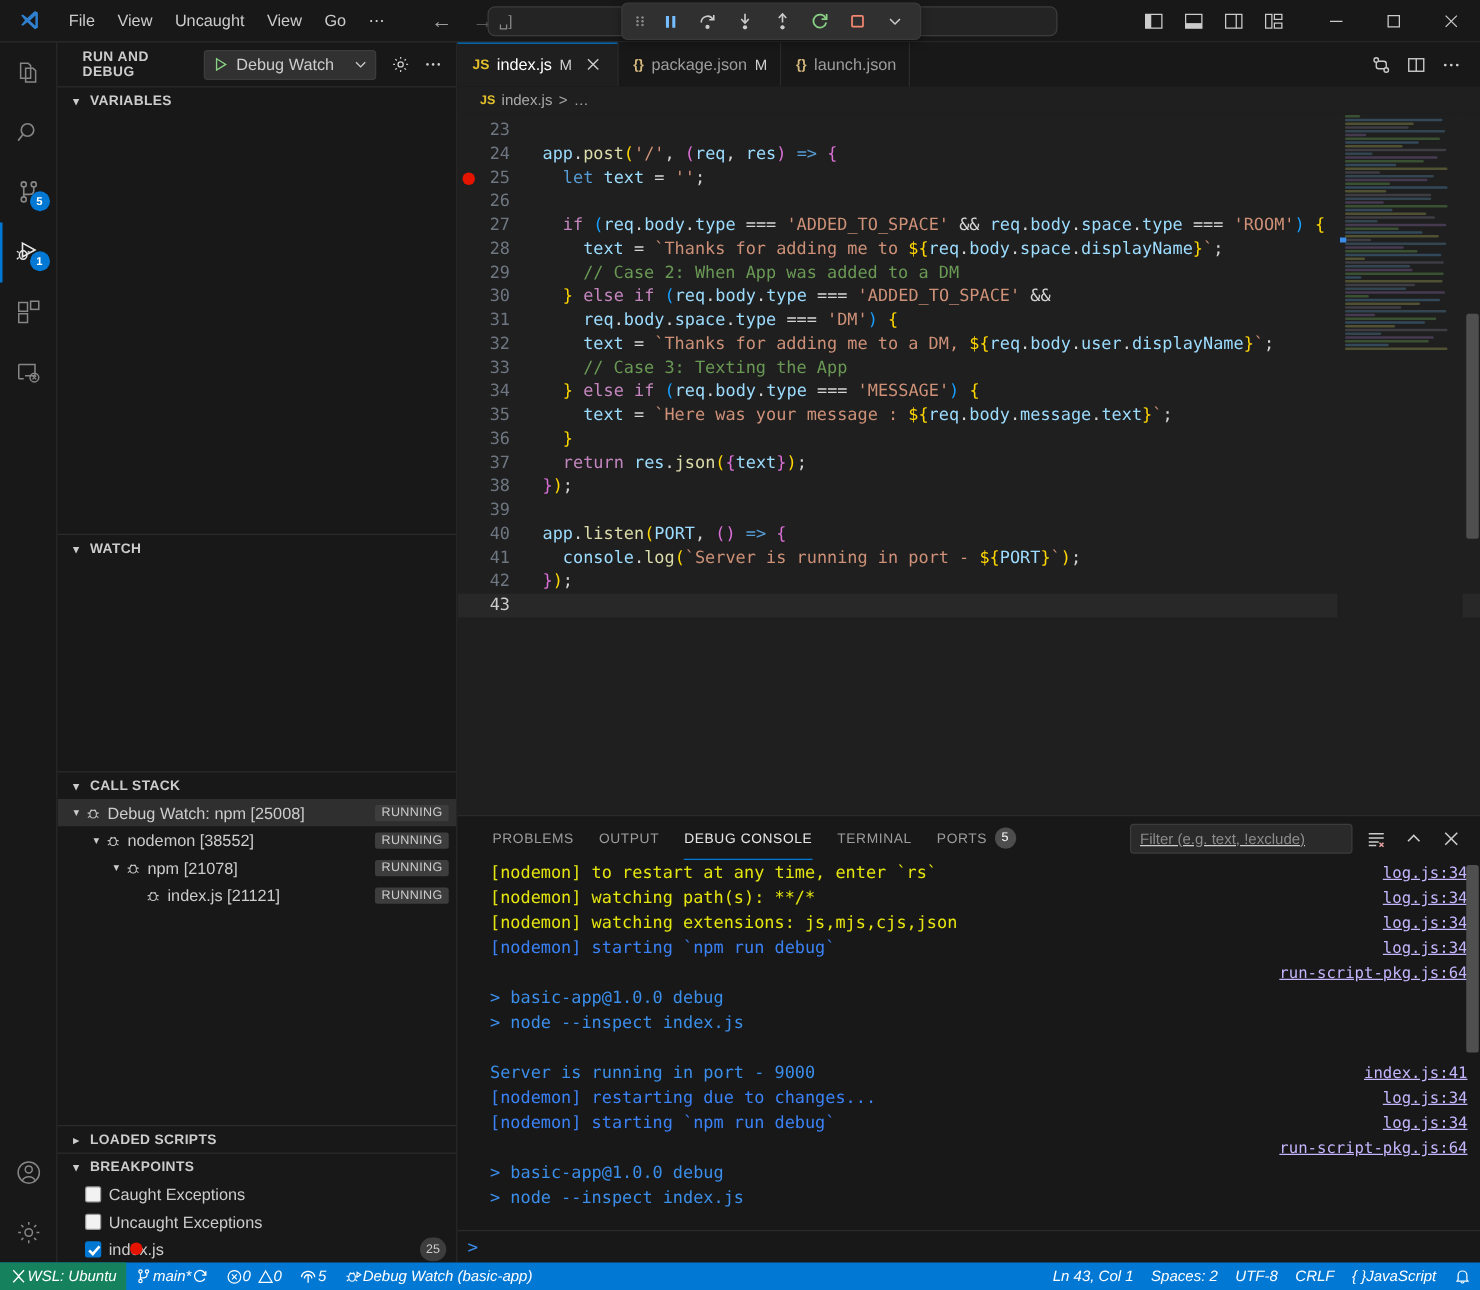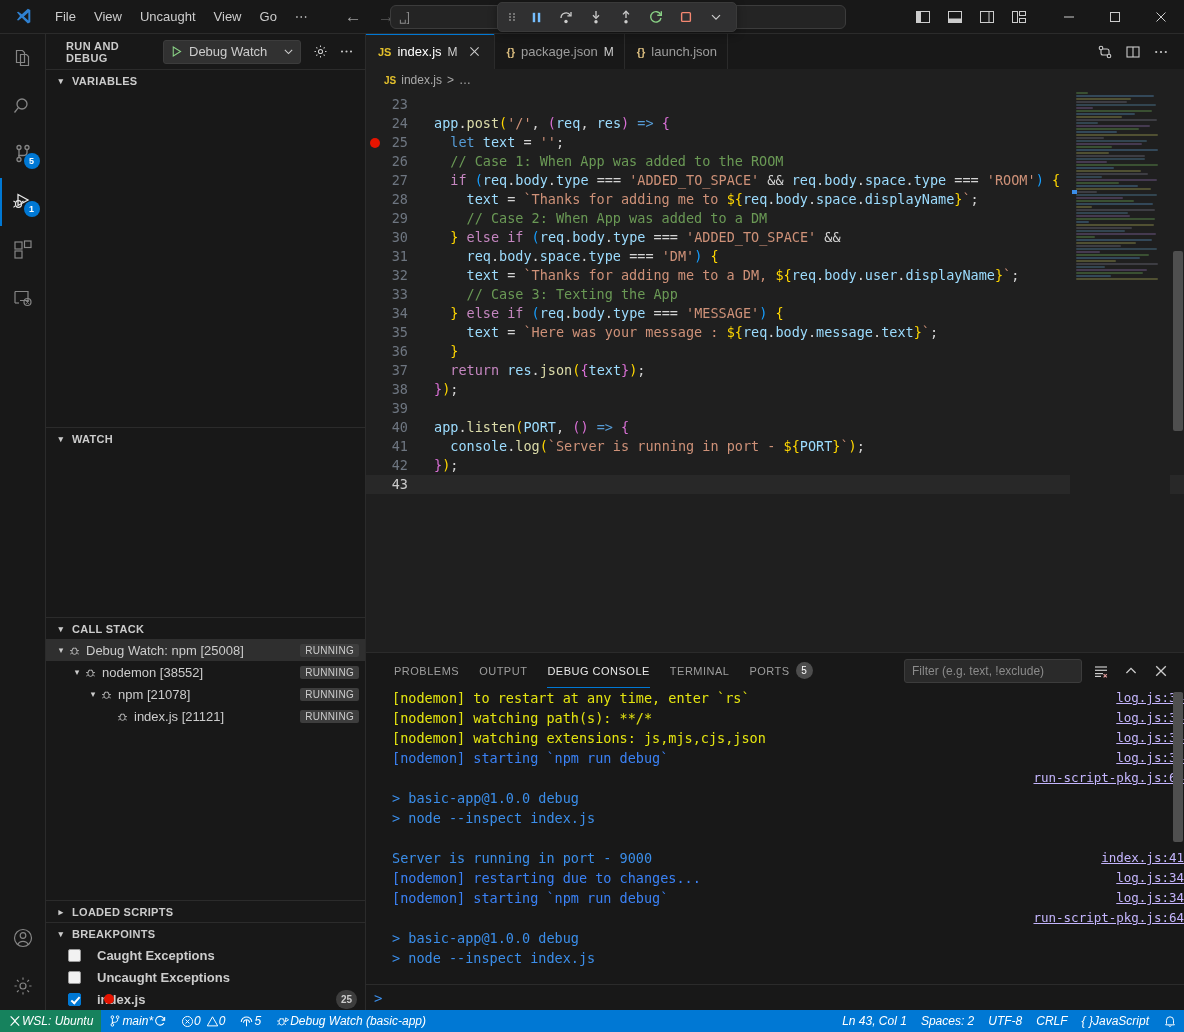--- a/index.html
+++ b/index.html
@@ -104,21 +104,21 @@
   }
   .stack-row.selected { background: #2f2f2f; }
   .stack-row .twisty { width: 14px; text-align: center; font-size: 9px; color: #cccccc; flex: 0 0 14px; }
   .bug-ico { display: inline-flex; margin-right: 5px; }
   .stack-label { white-space: nowrap; overflow: hidden; text-overflow: ellipsis; }
   .running-badge {
     margin-left: auto; background: #3d3d3d; color: #cccccc; font-size: 10px;
     padding: 1px 5px; border-radius: 2px; letter-spacing: .3px; font-weight: 400;
   }
 
-  .bp-row { height: 22px; display: flex; align-items: center; font-size: 13px; padding-left: 22px; gap: 16px; font-weight: bold; }
+  .bp-row { height: 22px; display: flex; align-items: center; font-size: 13px; padding-left: 22px; gap: 6px; }
   .cbox { width: 13px; height: 13px; border: 1px solid #9a9a9a; background: #f2f2f2; border-radius: 2px; flex: 0 0 13px; }
   .cbox.checked { background: #0078d4; border-color: #0078d4; position: relative; }
   .cbox.checked::after {
     content: ''; position: absolute; left: 4px; top: 1px; width: 3px; height: 7px;
     border: solid #fff; border-width: 0 2px 2px 0; transform: rotate(42deg);
   }
   .bp-dot { width: 10px; height: 10px; border-radius: 50%; background: #e51400; position: absolute; left: 58px; }
   .bp-count {
     margin-left: auto; margin-right: 8px; background: #3d3d3d; color: #cccccc;
     min-width: 19px; height: 19px; border-radius: 10px; font-size: 10px;
@@ -184,29 +184,29 @@
   .ptab {
     font-size: 11px; letter-spacing: .5px; text-transform: uppercase; color: #9d9d9d;
     padding: 0 10px; height: 35px; display: flex; align-items: center; gap: 6px; position: relative;
   }
   .ptab.active { color: #e7e7e7; }
   .ptab.active::after { content: ''; position: absolute; left: 10px; right: 10px; bottom: 0; height: 1px; background: #0078d4; }
   .ptab-badge {
     background: #4d4d4d; color: #fff; min-width: 17px; height: 17px; border-radius: 9px;
     font-size: 10px; display: inline-flex; align-items: center; justify-content: center; padding: 0 5px;
   }
-  .panel-right { margin-left: auto; display: flex; align-items: center; gap: 8px; padding-right: 12px; }
+  .panel-right { margin-left: auto; display: flex; align-items: center; gap: 8px; padding-right: 12px; text-decoration: underline; }
   .filter-input {
     width: 178px; height: 24px; background: #2a2a2a; border: 1px solid #3c3c3c; border-radius: 3px;
     display: flex; align-items: center; padding: 0 7px; font-size: 12px; color: #8b8b8b;
   }
   .pr-ic { width: 22px; height: 22px; display: flex; align-items: center; justify-content: center; color: #cccccc; border-radius: 4px; }
 
   .console { flex: 1; position: relative; overflow: hidden; font-family: "DejaVu Sans Mono", monospace; font-size: 13.5px; line-height: 20px; }
-  .cl { display: flex; height: 20px; align-items: center; padding-left: 26px; white-space: pre; }
+  .cl { display: flex; height: 20px; align-items: center; padding-left: 26px; padding-right: 10px; white-space: pre; }
   .cl .src { margin-left: auto; text-decoration: underline; font-size: 12.5px; }
   .cy { color: #e5e510; }
   .gn { color: #3b82f6; }
   .bl { color: #3b8eea; }
   .srcc { color: #c4b5fd; }
   .console-input { height: 26px; display: flex; align-items: center; padding-left: 8px; border-top: 1px solid #2b2b2b; color: #3b8eea; font-size: 14px; }
   .panel-scroll-thumb { position: absolute; right: 1px; top: 4px; width: 10px; height: 150px; background: #4f4f4f; border-radius: 2px; }
 
   
   .statusbar {
@@ -609,21 +609,21 @@
         <span>index.js</span>
         <span>&gt;</span>
         <span>…</span>
       </div>
 
       <div class="codewrap">
         <div class="code" id="code-lines">
             <div class="cline"><div class="gutter">23</div><div class="fold"></div><div class="ctext"></div></div>
             <div class="cline"><div class="gutter">24</div><div class="fold"></div><div class="ctext"><span class="va">app</span><span class="op">.</span><span class="fn">post</span><span class="y1">(</span><span class="st">'/'</span><span class="op">, </span><span class="y2">(</span><span class="va">req</span><span class="op">, </span><span class="va">res</span><span class="y2">)</span><span class="op"> </span><span class="k">=&gt;</span><span class="op"> </span><span class="y2">{</span></div></div>
             <div class="cline"><div class="gutter">25<span class="bpmark"></span></div><div class="fold"></div><div class="ctext"><span class="op">  </span><span class="k">let</span><span class="op"> </span><span class="va">text</span><span class="op"> = </span><span class="st">''</span><span class="op">;</span></div></div>
-            <div class="cline"><div class="gutter">26</div><div class="fold"></div><div class="ctext"><span class="cm">  // Case 1: When App was added to the ROOM</span></div></div>
+            <div class="cline"><div class="gutter">26</div><div class="fold"></div></div>
             <div class="cline"><div class="gutter">27</div><div class="fold"></div><div class="ctext"><span class="op">  </span><span class="kp">if</span><span class="op"> </span><span class="y3">(</span><span class="va">req</span><span class="op">.</span><span class="va">body</span><span class="op">.</span><span class="va">type</span><span class="op"> === </span><span class="st">'ADDED_TO_SPACE'</span><span class="op"> &amp;&amp; </span><span class="va">req</span><span class="op">.</span><span class="va">body</span><span class="op">.</span><span class="va">space</span><span class="op">.</span><span class="va">type</span><span class="op"> === </span><span class="st">'ROOM'</span><span class="y3">)</span><span class="op"> </span><span class="y1">{</span></div></div>
             <div class="cline"><div class="gutter">28</div><div class="fold"></div><div class="ctext"><span class="op">    </span><span class="va">text</span><span class="op"> = </span><span class="st">`Thanks for adding me to </span><span class="y1">${</span><span class="va">req</span><span class="op">.</span><span class="va">body</span><span class="op">.</span><span class="va">space</span><span class="op">.</span><span class="va">displayName</span><span class="y1">}</span><span class="st">`</span><span class="op">;</span></div></div>
             <div class="cline"><div class="gutter">29</div><div class="fold"></div><div class="ctext"><span class="cm">    // Case 2: When App was added to a DM</span></div></div>
             <div class="cline"><div class="gutter">30</div><div class="fold"></div><div class="ctext"><span class="op">  </span><span class="y1">}</span><span class="op"> </span><span class="kp">else</span><span class="op"> </span><span class="kp">if</span><span class="op"> </span><span class="y3">(</span><span class="va">req</span><span class="op">.</span><span class="va">body</span><span class="op">.</span><span class="va">type</span><span class="op"> === </span><span class="st">'ADDED_TO_SPACE'</span><span class="op"> &amp;&amp;</span></div></div>
             <div class="cline"><div class="gutter">31</div><div class="fold"></div><div class="ctext"><span class="op">    </span><span class="va">req</span><span class="op">.</span><span class="va">body</span><span class="op">.</span><span class="va">space</span><span class="op">.</span><span class="va">type</span><span class="op"> === </span><span class="st">'DM'</span><span class="y3">)</span><span class="op"> </span><span class="y1">{</span></div></div>
             <div class="cline"><div class="gutter">32</div><div class="fold"></div><div class="ctext"><span class="op">    </span><span class="va">text</span><span class="op"> = </span><span class="st">`Thanks for adding me to a DM, </span><span class="y1">${</span><span class="va">req</span><span class="op">.</span><span class="va">body</span><span class="op">.</span><span class="va">user</span><span class="op">.</span><span class="va">displayName</span><span class="y1">}</span><span class="st">`</span><span class="op">;</span></div></div>
             <div class="cline"><div class="gutter">33</div><div class="fold"></div><div class="ctext"><span class="cm">    // Case 3: Texting the App</span></div></div>
             <div class="cline"><div class="gutter">34</div><div class="fold"></div><div class="ctext"><span class="op">  </span><span class="y1">}</span><span class="op"> </span><span class="kp">else</span><span class="op"> </span><span class="kp">if</span><span class="op"> </span><span class="y3">(</span><span class="va">req</span><span class="op">.</span><span class="va">body</span><span class="op">.</span><span class="va">type</span><span class="op"> === </span><span class="st">'MESSAGE'</span><span class="y3">)</span><span class="op"> </span><span class="y1">{</span></div></div>
             <div class="cline"><div class="gutter">35</div><div class="fold"></div><div class="ctext"><span class="op">    </span><span class="va">text</span><span class="op"> = </span><span class="st">`Here was your message : </span><span class="y1">${</span><span class="va">req</span><span class="op">.</span><span class="va">body</span><span class="op">.</span><span class="va">message</span><span class="op">.</span><span class="va">text</span><span class="y1">}</span><span class="st">`</span><span class="op">;</span></div></div>
             <div class="cline"><div class="gutter">36</div><div class="fold"></div><div class="ctext"><span class="op">  </span><span class="y1">}</span></div></div>

